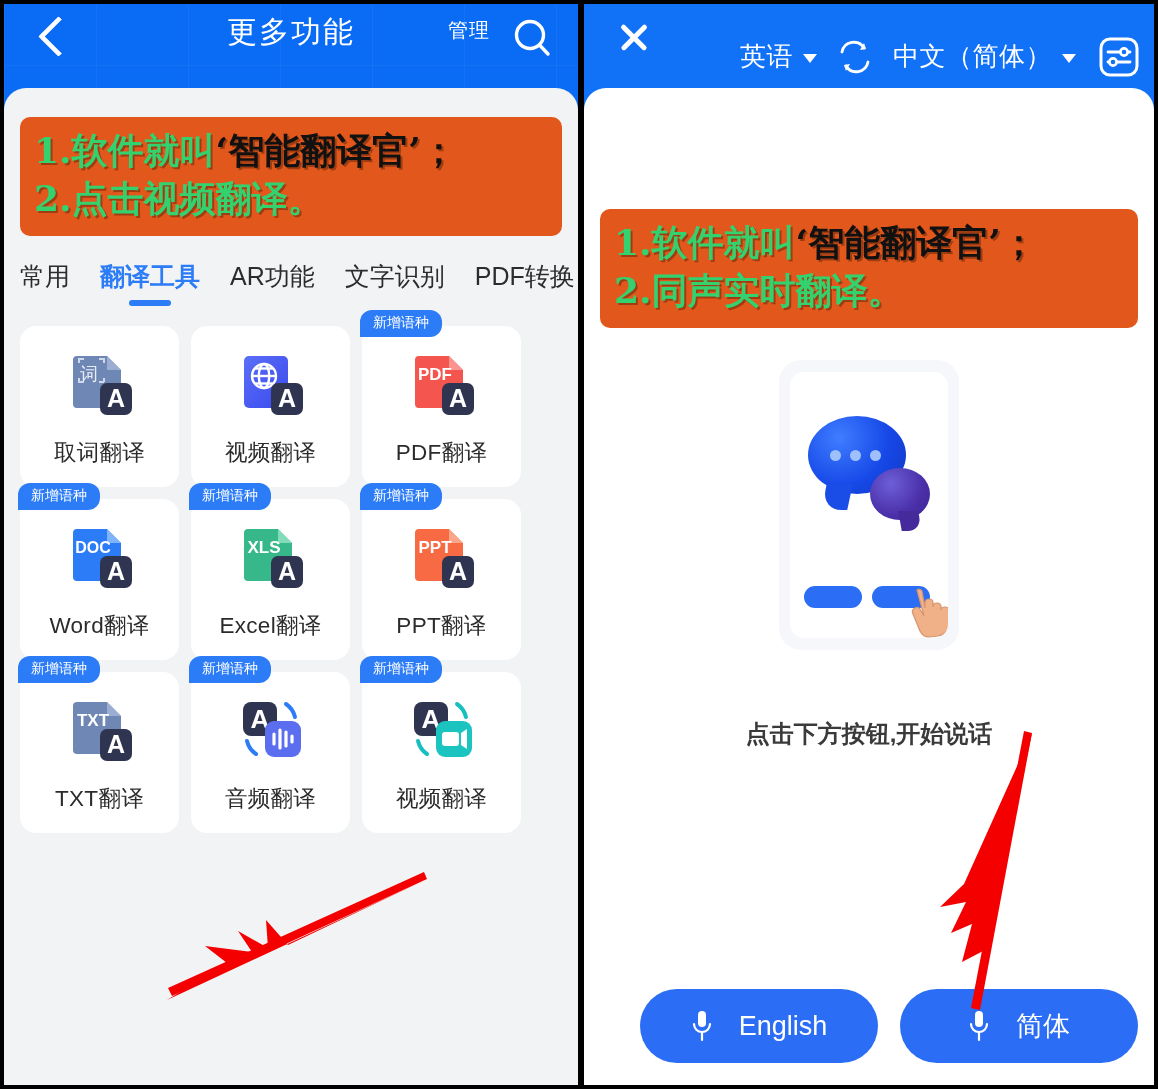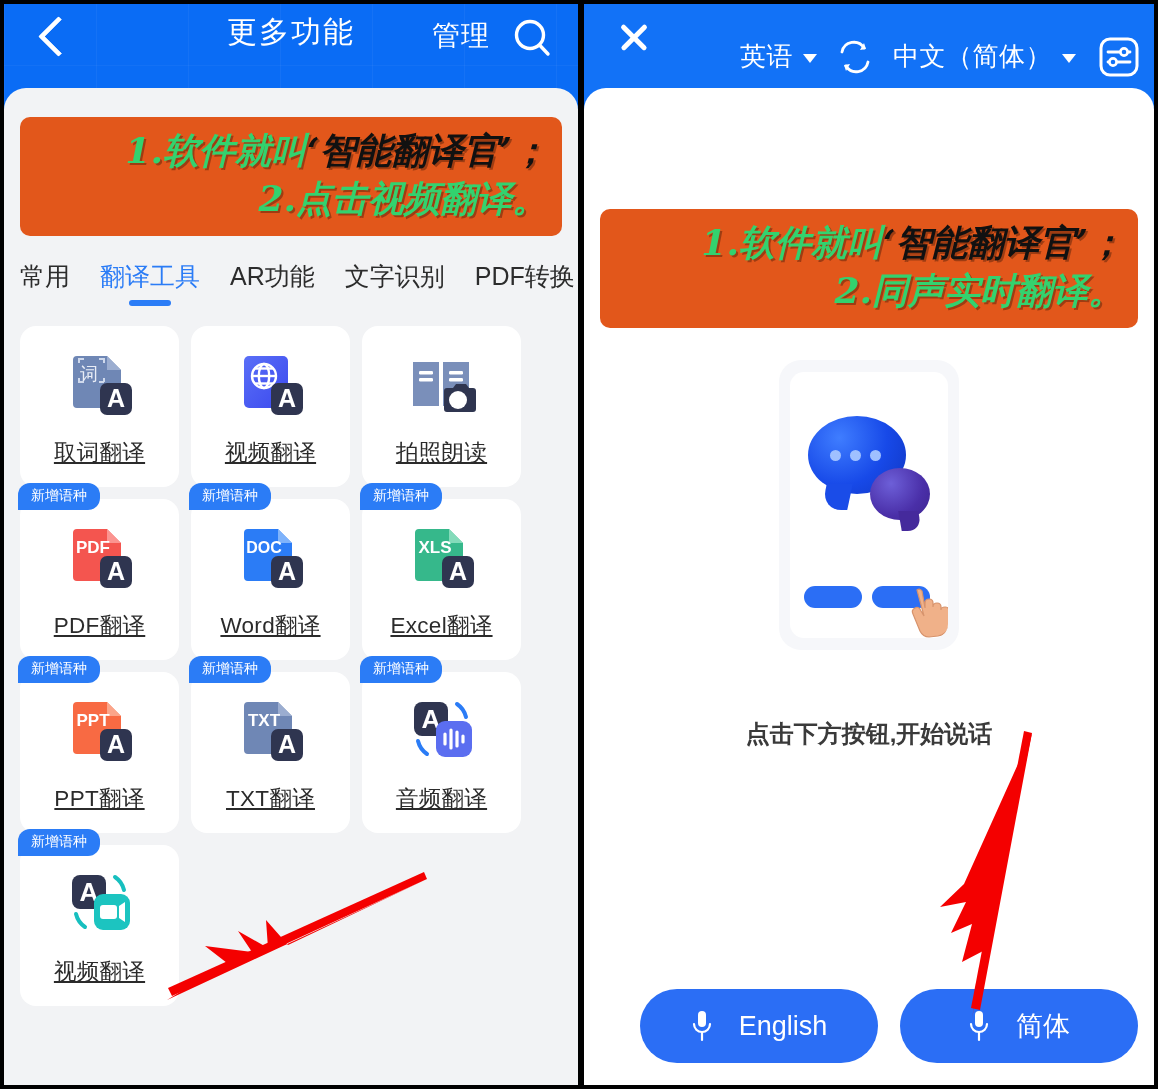--- a/index.html
+++ b/index.html
@@ -42,21 +42,21 @@
     transform: rotate(45deg); border-radius: 2px;
   }
   .hdr-title {
     position:absolute; left: 0; right: 0; top: 8px;
     text-align:center; color:#fff;
     font-size: 30px; letter-spacing: 2px; font-weight: 400;
     pointer-events:none;
   }
   .hdr-manage {
     position:absolute; right: 88px; top: 13px;
-    color:#fff; font-size: 28px; letter-spacing: 1px; cursor:pointer;
+    color:#fff; font-size: 20px; letter-spacing: 1px; cursor:pointer;
   }
   .search-ic { position:absolute; right: 22px; top: 12px; width:46px; height:46px; cursor:pointer;}
 
   
   .close-x { position:absolute; left: 30px; top: 13px; width: 40px; height: 40px; cursor:pointer; }
   .close-x::before, .close-x::after {
     content:""; position:absolute; left:3px; top:18px; width:34px; height:4.5px;
     background:#fff; border-radius:3px;
   }
   .close-x::before { transform: rotate(45deg); }
@@ -84,54 +84,53 @@
 
   
   .banner {
     position:absolute; background:#e2571b; border-radius: 10px;
     padding: 10px 14px 14px 14px;
   }
   #banner-left  { left: 16px; right: 16px; top: 29px; }
   #banner-right { left: 16px; right: 16px; top: 121px; }
   .banner-line {
     font-family: "DejaVu Serif", "Liberation Serif", serif;
-    font-weight: 700; font-style: italic;
+    font-weight: 700; 
     color: #33d26e; font-size: 36px; line-height: 1.32;
     white-space: nowrap; letter-spacing: 0px;
     text-shadow: 2px 2px 0 rgba(0,0,0,.30);
-    text-align: right;
   }
   .blk { color:#111; }
 
   
   .tabs {
     position:absolute; left: 0; right: 0; top: 172px; height: 54px;
     display:flex; align-items:flex-start; gap: 30px;
     padding-left: 16px; overflow:hidden;
   }
   .tab { position:relative; font-size: 25px; color:#2c2c2c; white-space:nowrap; cursor:pointer; }
-  .tab.active { color:#2b7cf6; font-weight:400;text-align:right; }
+  .tab.active { color:#2b7cf6; font-weight:700;text-align:right; }
   .tab.active::after{
     content:""; position:absolute; left:50%; transform:translateX(-50%);
     bottom:-13px; width: 42px; height: 6px; background:#2b7cf6; border-radius:3px;
   }
 
   
   .grid {
     position:absolute; left: 16px; right: 4px; top: 238px;
     display:flex; flex-wrap: wrap; gap: 12px 12px;
   }
   .card {
     position:relative; width: 159px; height: 161px;
     background:#fff; border-radius: 16px;
     display:flex; flex-direction:column; align-items:center; justify-content:center;
     cursor:pointer;
   }
   .card-ic { width: 74px; height: 74px; position:relative; margin-top: 4px; }
-  .card-lbl { font-size: 22.5px; color:#2b2b2b; margin-top: 13px; letter-spacing:.3px;text-decoration:underline; }
+  .card-lbl { font-size: 22.5px; color:#2b2b2b; margin-top: 13px; letter-spacing:.3px; }
   .badge {
     position:absolute; left: -2px; top: -16px;
     background:#2b7cf6; color:#fff; font-size: 14px;
     padding: 4px 13px 5px 13px; border-radius: 12px 12px 12px 0;
     white-space:nowrap; z-index: 3;
   }
 
   
   .hint {
     position:absolute; left:0; right:0; top: 630px; text-align:center;
@@ -262,38 +261,20 @@
                 <line x1="20.5" y1="18.5" x2="39.5" y2="18.5"></line>
                 <line x1="20.5" y1="33.5" x2="39.5" y2="33.5"></line>
               </g>
               <rect x="37" y="33" width="32" height="32" rx="7" fill="#2f3550"></rect>
               <text x="53" y="57" font-size="25" font-weight="bold" fill="#fff" text-anchor="middle" font-family="'Liberation Sans',sans-serif">A</text>
             </svg>
           </div>
           <div class="card-lbl">视频翻译</div>
         </div>
 
-        <div class="card">
-          <div class="card-ic">
-            <svg viewBox="0 0 74 74">
-              <path d="M8 12 h26 v44 H8z" fill="#7a8fba" rx="2"></path>
-              <path d="M38 12 h26 v44 H38z" fill="#7a8fba" rx="2"></path>
-              <rect x="35" y="10" width="2.5" height="48" fill="#fff"></rect>
-              <g fill="#fff">
-                <rect x="14" y="21" width="14" height="3.4" rx="1.2"></rect>
-                <rect x="14" y="28" width="14" height="3.4" rx="1.2"></rect>
-                <rect x="44" y="21" width="14" height="3.4" rx="1.2"></rect>
-                <rect x="44" y="28" width="14" height="3.4" rx="1.2"></rect>
-              </g>
-              <path d="M42 38 h6 l3-4 h10 l3 4 h4 a3 3 0 0 1 3 3 v18 a3 3 0 0 1 -3 3 H42 a3 3 0 0 1 -3 -3 V41 a3 3 0 0 1 3 -3z" fill="#2f3550"></path>
-              <circle cx="53" cy="50" r="9" fill="#fff"></circle>
-            </svg>
-          </div>
-          <div class="card-lbl">拍照朗读</div>
-        </div>
 
         <div class="card">
           <div class="badge">新增语种</div>
           <div class="card-ic">
             <svg viewBox="0 0 74 74">
               <path d="M10 6 h34 l14 14 v34 a4 4 0 0 1 -4 4 H14 a4 4 0 0 1 -4 -4 V10 a4 4 0 0 1 4 -4z" fill="#f4554f"></path>
               <path d="M44 6 l14 14 h-14z" fill="#fb9490"></path>
               <text x="30" y="30" font-size="17" font-weight="bold" fill="#fff" text-anchor="middle" font-family="'Liberation Sans',sans-serif">PDF</text>
               <rect x="37" y="33" width="32" height="32" rx="7" fill="#2f3550"></rect>
               <text x="53" y="57" font-size="25" font-weight="bold" fill="#fff" text-anchor="middle" font-family="'Liberation Sans',sans-serif">A</text>

